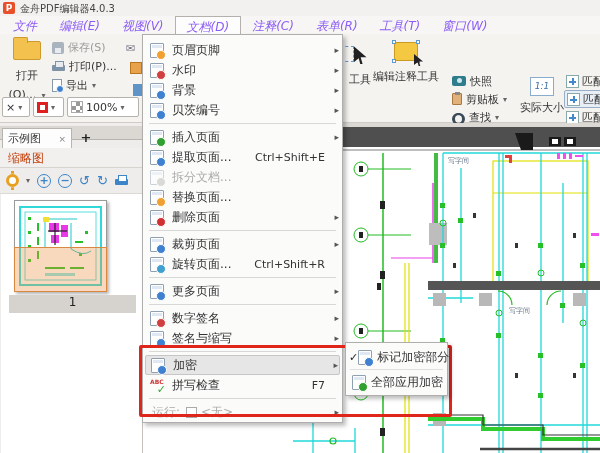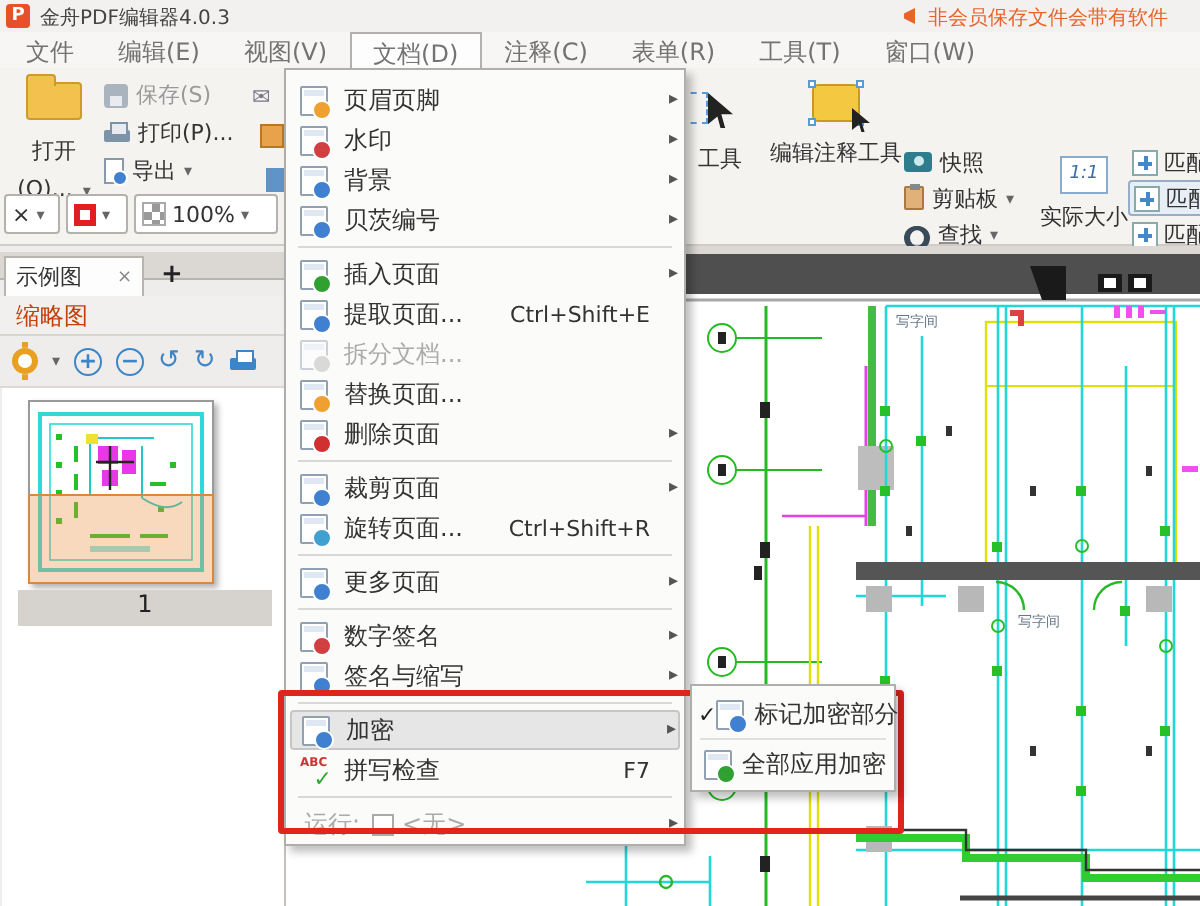--- a/index.html
+++ b/index.html
@@ -8,21 +8,21 @@
 
   
   .titlebar { position:absolute; left:0; top:0; width:600px; height:16px; background:#f3f1ef; }
   .app-logo { position:absolute; left:3px; top:2px; width:12px; height:12px; background:#e8502a; border-radius:2px; color:#fff; font-size:9px; font-weight:bold; text-align:center; line-height:12px; }
   .app-title { position:absolute; left:20px; top:2px; font-size:10px; color:#444; }
   .warn { position:absolute; left:452px; top:2px; width:148px; font-size:10px; color:#e8632a; white-space:nowrap; }
   .mega-icon { display:inline-block; width:10px; height:8px; background:#e8632a; clip-path:polygon(0 35%,55% 0,55% 100%,0 65%); margin-right:2px; }
 
   
   .menubar { position:absolute; left:0; top:16px; width:600px; height:18px; background:#f7f6f4; display:flex; align-items:stretch; padding-left:2px; }
-  .mb-item { font-size:12px; padding:2px 11px 0 11px; color:#737373; }
+  .mb-item { font-size:12px; padding:2px 11px 0 11px; color:#8b5cf6;font-style:italic; }
   .mb-item.active { background:#fdfdfd; border:1px solid #b3b0ad; border-bottom:none; }
 
   
   .toolbar { position:absolute; left:0; top:34px; width:600px; height:89px; background:#f5f3f0; border-bottom:1px solid #cfccc8; }
   .tb-label { font-size:11px; color:#333; }
   .tb-label.gray { color:#9a9a9a; }
   .open-btn { position:absolute; left:4px; top:4px; width:46px; height:58px; text-align:center; }
   .folder-icon { display:inline-block; width:28px; height:19px; background:#f2c14e; border:1px solid #cf9a2c; border-radius:2px; position:relative; margin-top:3px; }
   .folder-icon::before { content:""; position:absolute; left:-1px; top:-5px; width:13px; height:5px; background:#f2c14e; border:1px solid #cf9a2c; border-bottom:none; border-radius:2px 2px 0 0; }
   .caret { display:inline-block; font-size:8px; color:#666; }
@@ -142,21 +142,20 @@
 
   
   .red-box { position:absolute; left:139px; top:345px; width:313px; height:72px; border:3px solid #e0251b; border-radius:2px; z-index:20; pointer-events:none; }
 </style>
 </head>
 <body>
 
 <div class="titlebar">
   <div class="app-logo">P</div>
   <div class="app-title">金舟PDF编辑器4.0.3</div>
-  <div class="warn"><span class="mega-icon"></span><span>非会员保存文件会带有软件</span></div>
 </div>
 
 <div class="menubar" id="menubar">
     <div class="mb-item">文件</div>
     <div class="mb-item">编辑(E)</div>
     <div class="mb-item">视图(V)</div>
     <div class="mb-item active">文档(D)</div>
     <div class="mb-item">注释(C)</div>
     <div class="mb-item">表单(R)</div>
     <div class="mb-item">工具(T)</div>
@@ -200,21 +199,21 @@
     <span class="checker"></span>
     <span>100%</span>
     <span class="caret">▾</span>
   </div>
 
   <div class="tool-big" style="left:336px; top:6px; width:48px;">
     <span class="handle-box" style="left:-2px; top:6px;"></span>
     <span class="cursor-icon" style="margin-top:6px;"></span><br>
     <span class="tb-label">工具</span>
   </div>
-  <div class="tool-big" style="left:382px; top:4px; width:72px;">
+  <div class="tool-big" style="left:370px; top:4px; width:72px;">
     <span class="comment-icon" style="margin-top:4px;"><i class="c1"></i><i class="c2"></i><i class="c3"></i><i class="c4"></i><span class="mini-cursor"></span></span><br>
     <span class="tb-label">编辑注释工具</span>
   </div>
   <div class="stackA">
     <div class="tb-row">
       <span class="camera-icon"></span>
       <span class="tb-label">快照</span>
     </div>
     <div class="tb-row">
       <span class="clipboard-icon"></span>

